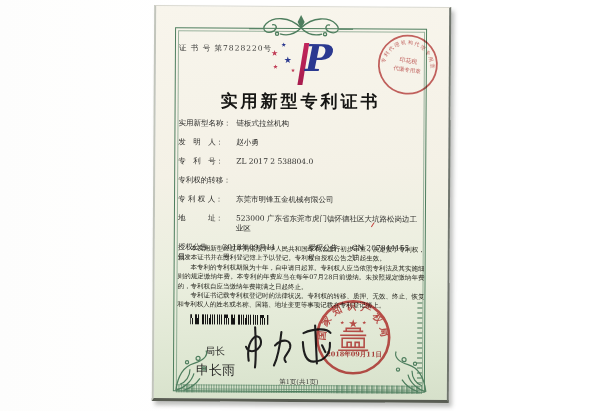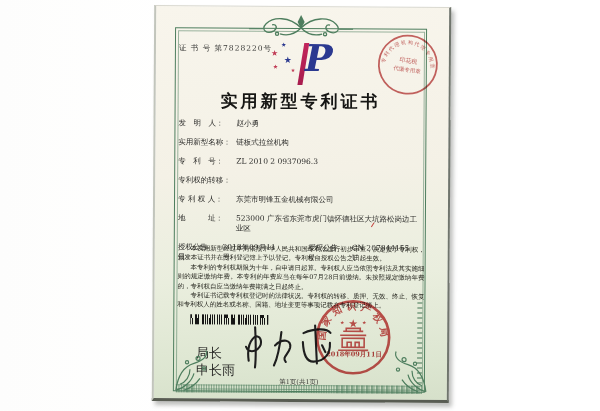--- a/index.html
+++ b/index.html
@@ -28,21 +28,21 @@
   .flabel{flex:0 0 58px;}
   .fvalue{flex:1;line-height:10px;}
   .grant-row{display:flex;line-height:10.5px;}
   .grant-no{margin-left:24px;font-style:italic;}
   .redmark{position:absolute;left:217px;top:216px;width:4px;height:5px;border-left:1.5px solid #c3443f;transform:rotate(32deg);}
   
   .bodytext{position:absolute;left:23px;top:238px;width:247px;font-size:6.5px;line-height:9.4px;color:#26261f;text-align:justify;}
   .bodytext p{margin:0;text-indent:2em;}
   .barcode{position:absolute;left:36px;top:308px;width:78px;height:10px;
     background:repeating-linear-gradient(90deg,#161616 0 1.2px,transparent 1.2px 2.2px,#161616 2.2px 2.9px,transparent 2.9px 4.8px,#161616 4.8px 6.4px,transparent 6.4px 7.2px);}
-  .director-label{position:absolute;left:42px;top:338px;font-size:13px;color:#2c2c2a;}
+  .director-label{position:absolute;left:51px;top:338px;font-size:10px;color:#2c2c2a;}
   .director-name{position:absolute;left:42px;top:355px;font-size:13px;color:#2c2c2a;}
   .signature{position:absolute;left:80px;top:314px;width:104px;height:54px;transform:rotate(-3deg);}
   
   .seal{position:absolute;left:159px;top:290px;width:80px;height:80px;mix-blend-mode:multiply;opacity:.92;}
   .seal-date{position:absolute;left:152px;top:343px;width:96px;text-align:center;font-size:6.5px;color:#bd4343;font-weight:bold;mix-blend-mode:multiply;}
   .footer{position:absolute;left:19px;top:371px;width:252px;text-align:center;font-size:6.5px;color:#3c3c38;}
   
   .stamp-tr{position:absolute;left:220px;top:25px;width:64px;height:64px;transform:rotate(8deg);mix-blend-mode:multiply;opacity:.88;}
   
   .garland{position:absolute;left:91px;top:5px;width:108px;height:32px;}
@@ -97,30 +97,30 @@
       <span class="star s4">★</span>
       <span class="star s5">★</span>
       <div class="ribbon"></div>
       <span class="logo-p">P</span>
     </div>
 
     <div class="title">实用新型专利证书</div>
 
     <div class="fields">
       <div class="frow">
+        <span class="flabel">实用新型名称：</span>
+        <span class="fvalue">链板式拉丝机构</span>
+      </div>
+      <div class="frow">
         <span class="flabel">发　明　人：</span>
         <span class="fvalue">赵小勇</span>
       </div>
       <div class="frow">
-        <span class="flabel">实用新型名称：</span>
-        <span class="fvalue">链板式拉丝机构</span>
-      </div>
-      <div class="frow">
         <span class="flabel">专　利　号：</span>
-        <span class="fvalue">ZL 2010 2 0937096.3</span>
+        <span class="fvalue">ZL 2017 2 538804.0</span>
       </div>
       <div class="frow">
         <span class="flabel">专利权的转移：</span>
       </div>
       <div class="frow">
         <span class="flabel">专 利 权 人：</span>
         <span class="fvalue">东莞市明锋五金机械有限公司</span>
       </div>
       <div class="frow">
         <span class="flabel">地　　　址：</span>

